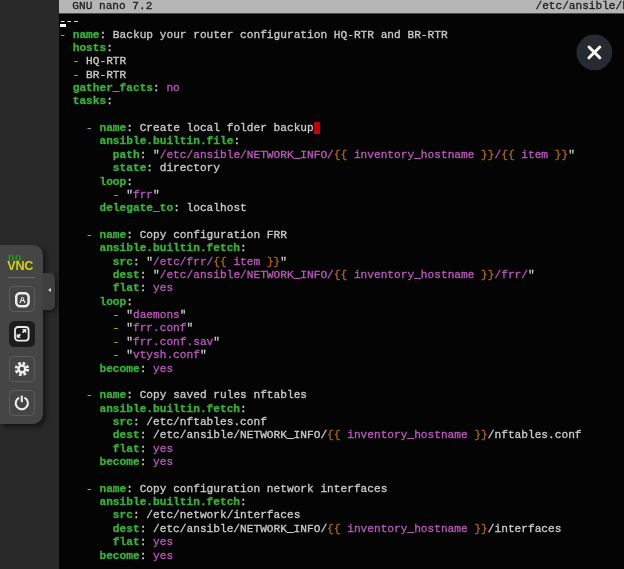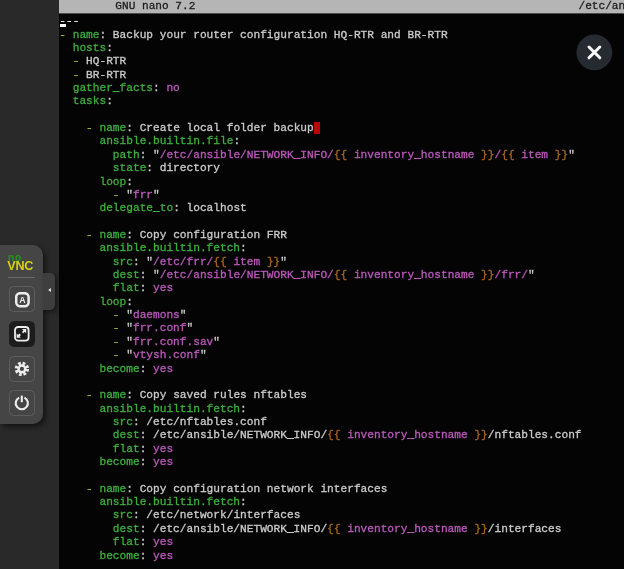--- a/index.html
+++ b/index.html
@@ -1,25 +1,25 @@
 <!DOCTYPE html>
 <html><head>
 <meta charset="utf-8">
 <style>
   * { margin:0; padding:0; box-sizing:border-box; }
   html,body { width:624px; height:569px; background:#292929; overflow:hidden; }
   body { position:relative; font-family:"Liberation Sans", sans-serif; }
   #term { position:absolute; left:59px; top:0; width:565px; height:569px; background:#040404; }
   #titlebar { position:absolute; left:0; top:0; width:565px; height:12.6px; background:#b5b5b5; }
   #titlebar:after { content:""; position:absolute; left:0; top:12.6px; width:565px; height:1.2px; background:#4a4a4a; }
-  .tbt { position:absolute; top:1.3px; transform:translateZ(0); font-family:"Liberation Mono", monospace; font-size:11.115px; line-height:11px; color:#1c1c1c; white-space:pre;padding-left:43px; -webkit-text-stroke:0.3px #1c1c1c; }
+  .tbt { position:absolute; top:1.3px; transform:translateZ(0); font-family:"Liberation Mono", monospace; font-size:11.115px; line-height:11px; color:#1c1c1c; white-space:pre; -webkit-text-stroke:0.3px #1c1c1c; }
   #code { position:absolute; left:0.3px; top:0; transform:translateZ(0); font-family:"Liberation Mono", monospace;
           font-size:11.165px; line-height:13.37px; color:#cacaca; white-space:pre; -webkit-text-stroke:0.32px currentColor; }
   .ln { height:13.37px; }
-  .g { color:#3cae3c; }
+  .g { color:#3cae3c;font-weight:bold; }
   .y { color:#b4b428; }
   .m { color:#ba58ba; }
   .o { color:#a8671d; }
   .b { color:#f2f2f2; }
   .r { background:#bb0404; }
   #cursor { position:absolute; left:0.5px; top:24.25px; width:6.65px; height:2.7px; background:#fafafa; }
   
   #sidebar { position:absolute; left:0; top:0; width:59px; height:569px; filter:blur(0.55px); }
   #panel { position:absolute; left:0; top:244.6px; width:42.7px; height:179.2px; background:#454545;
            border-radius:0 10px 10px 0; box-shadow:3px 3px 5px rgba(0,0,0,0.5); }

